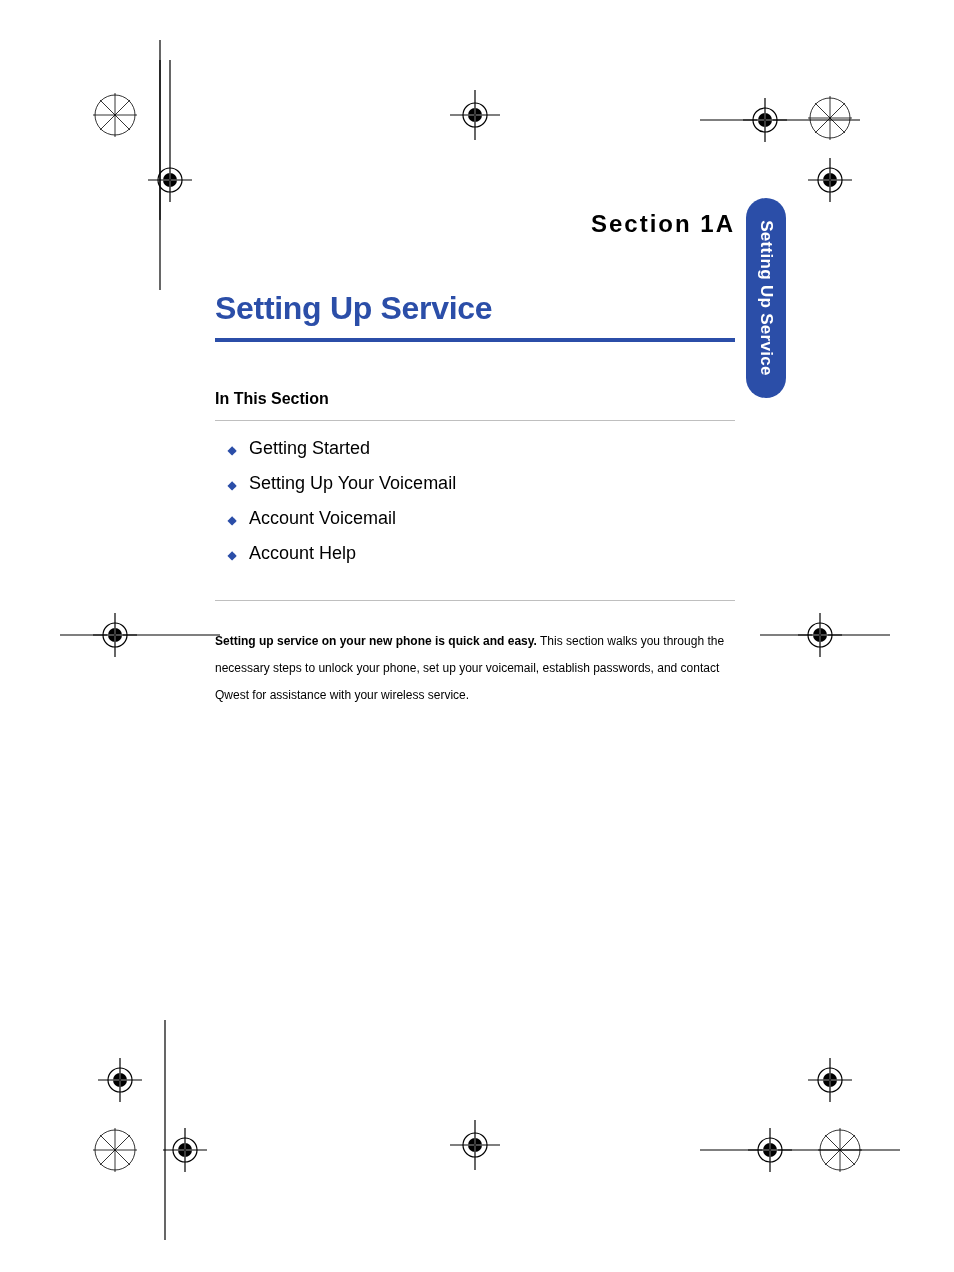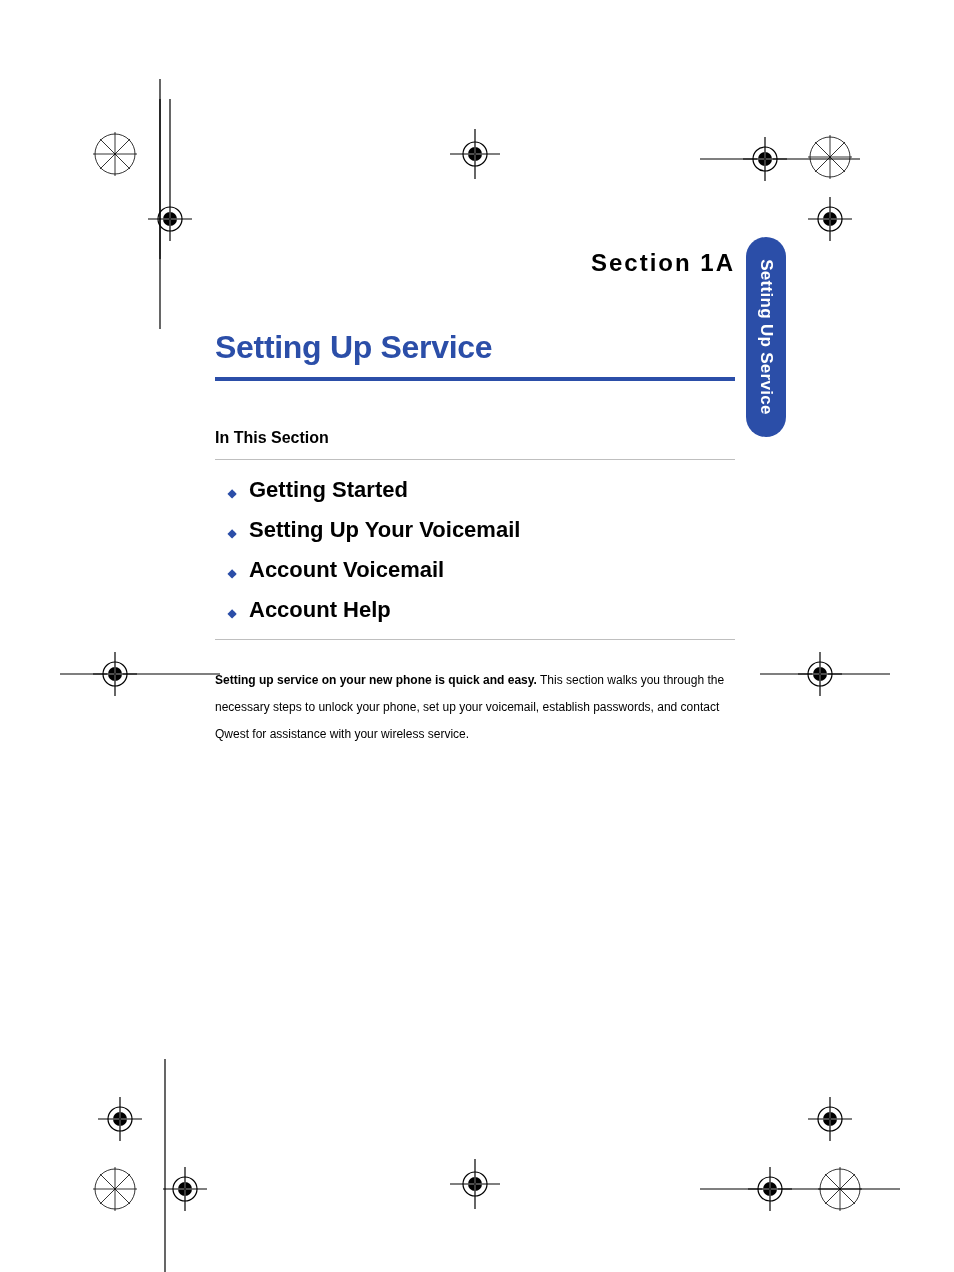--- a/index.html
+++ b/index.html
@@ -4,21 +4,21 @@
 <style>
   html,body{margin:0;padding:0;}
   body{
     width:954px;height:1272px;
     background:#fff;
     font-family:"Helvetica Neue",Helvetica,Arial,sans-serif;
     color:#000;
     position:relative;
     overflow:hidden;
   }
-  .page{position:absolute;inset:0;margin-top:39px;}
+  .page{position:absolute;inset:0;}
   .crop-mark{position:absolute;pointer-events:none;}
   .crop-mark line{stroke:#000;stroke-width:1.2;}
   .crop-mark circle.outer{fill:none;stroke:#000;stroke-width:1.2;}
   .crop-mark circle.inner{fill:#000;}
   .crop-mark .cross line{stroke:#fff;stroke-width:1.2;}
   .hatched circle{fill:none;stroke:#000;stroke-width:0.8;}
   .hatched line{stroke:#000;stroke-width:0.8;}
   .section-label{
     position:absolute;
     left:215px;
@@ -77,22 +77,22 @@
     margin-bottom:14px;
   }
   .bullet-mark{
     color:#2b4ea8;
     font-size:12px;
     width:34px;
     text-align:center;
     flex:0 0 34px;
   }
   .bullet-label{
-    font-size:22px;
-    font-weight:700;
+    font-size:18px;
+    font-weight:400;
     font-stretch:condensed;
   }
   .body-para{
     position:absolute;
     left:215px;
     top:628px;
     width:520px;
     font-size:12px;
     line-height:27px;
     font-stretch:condensed;

